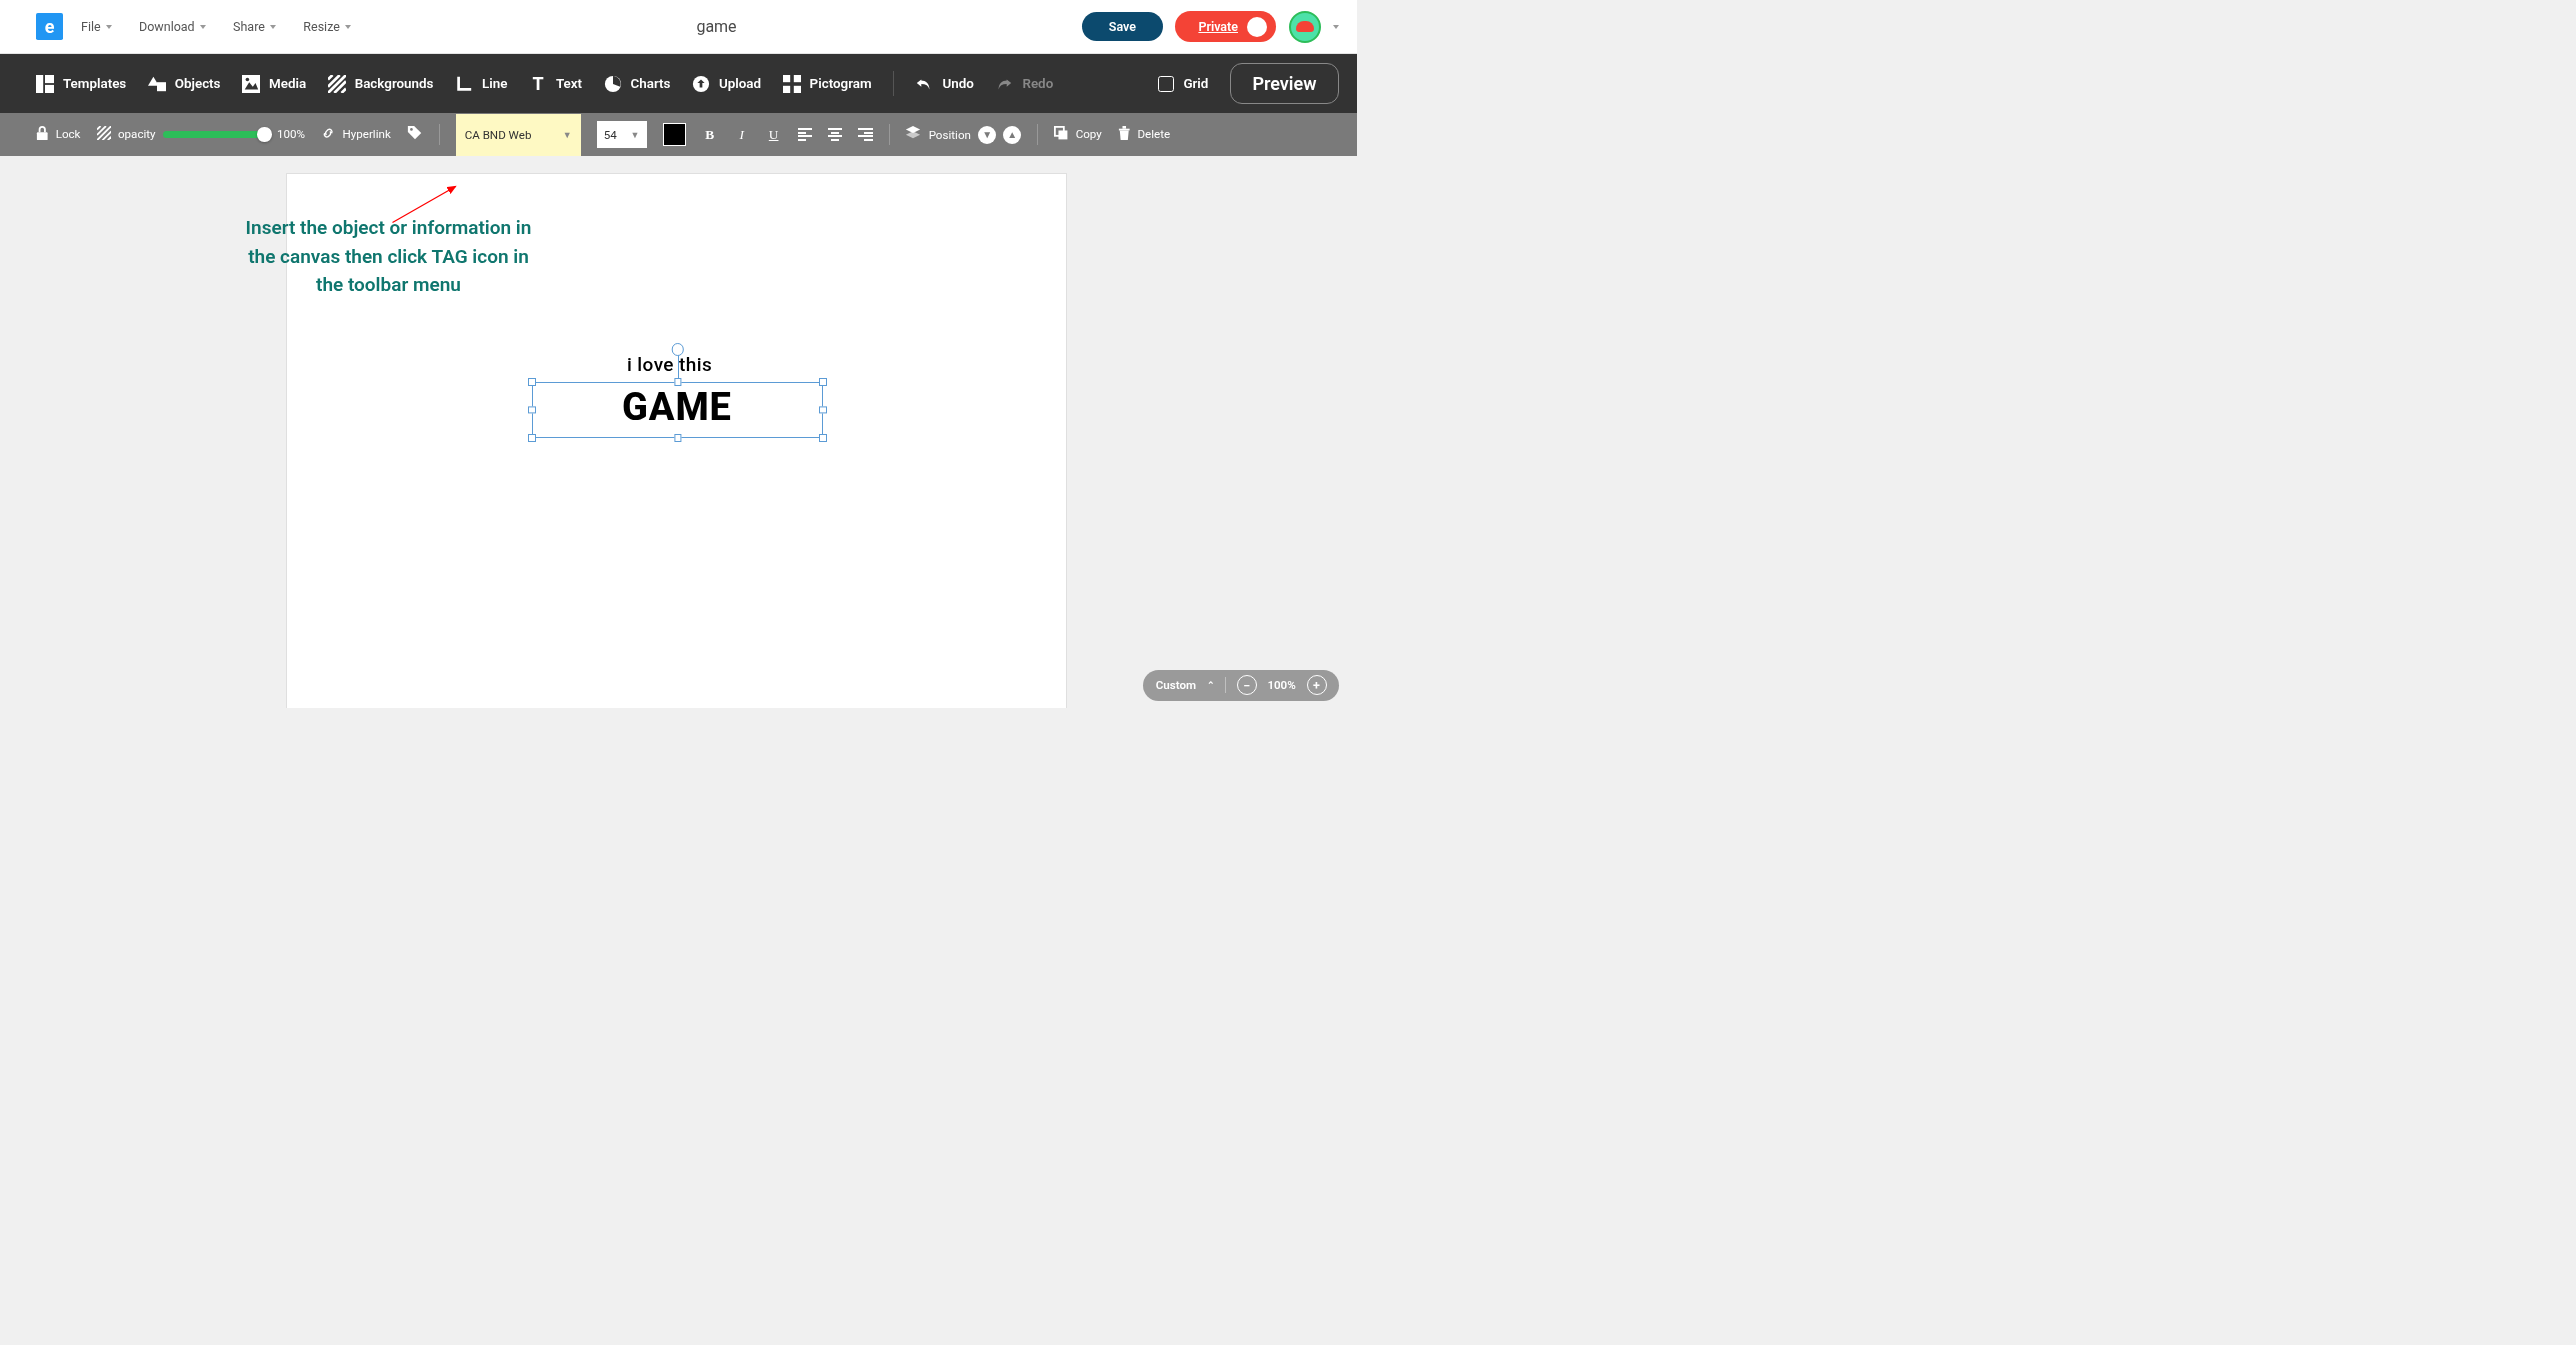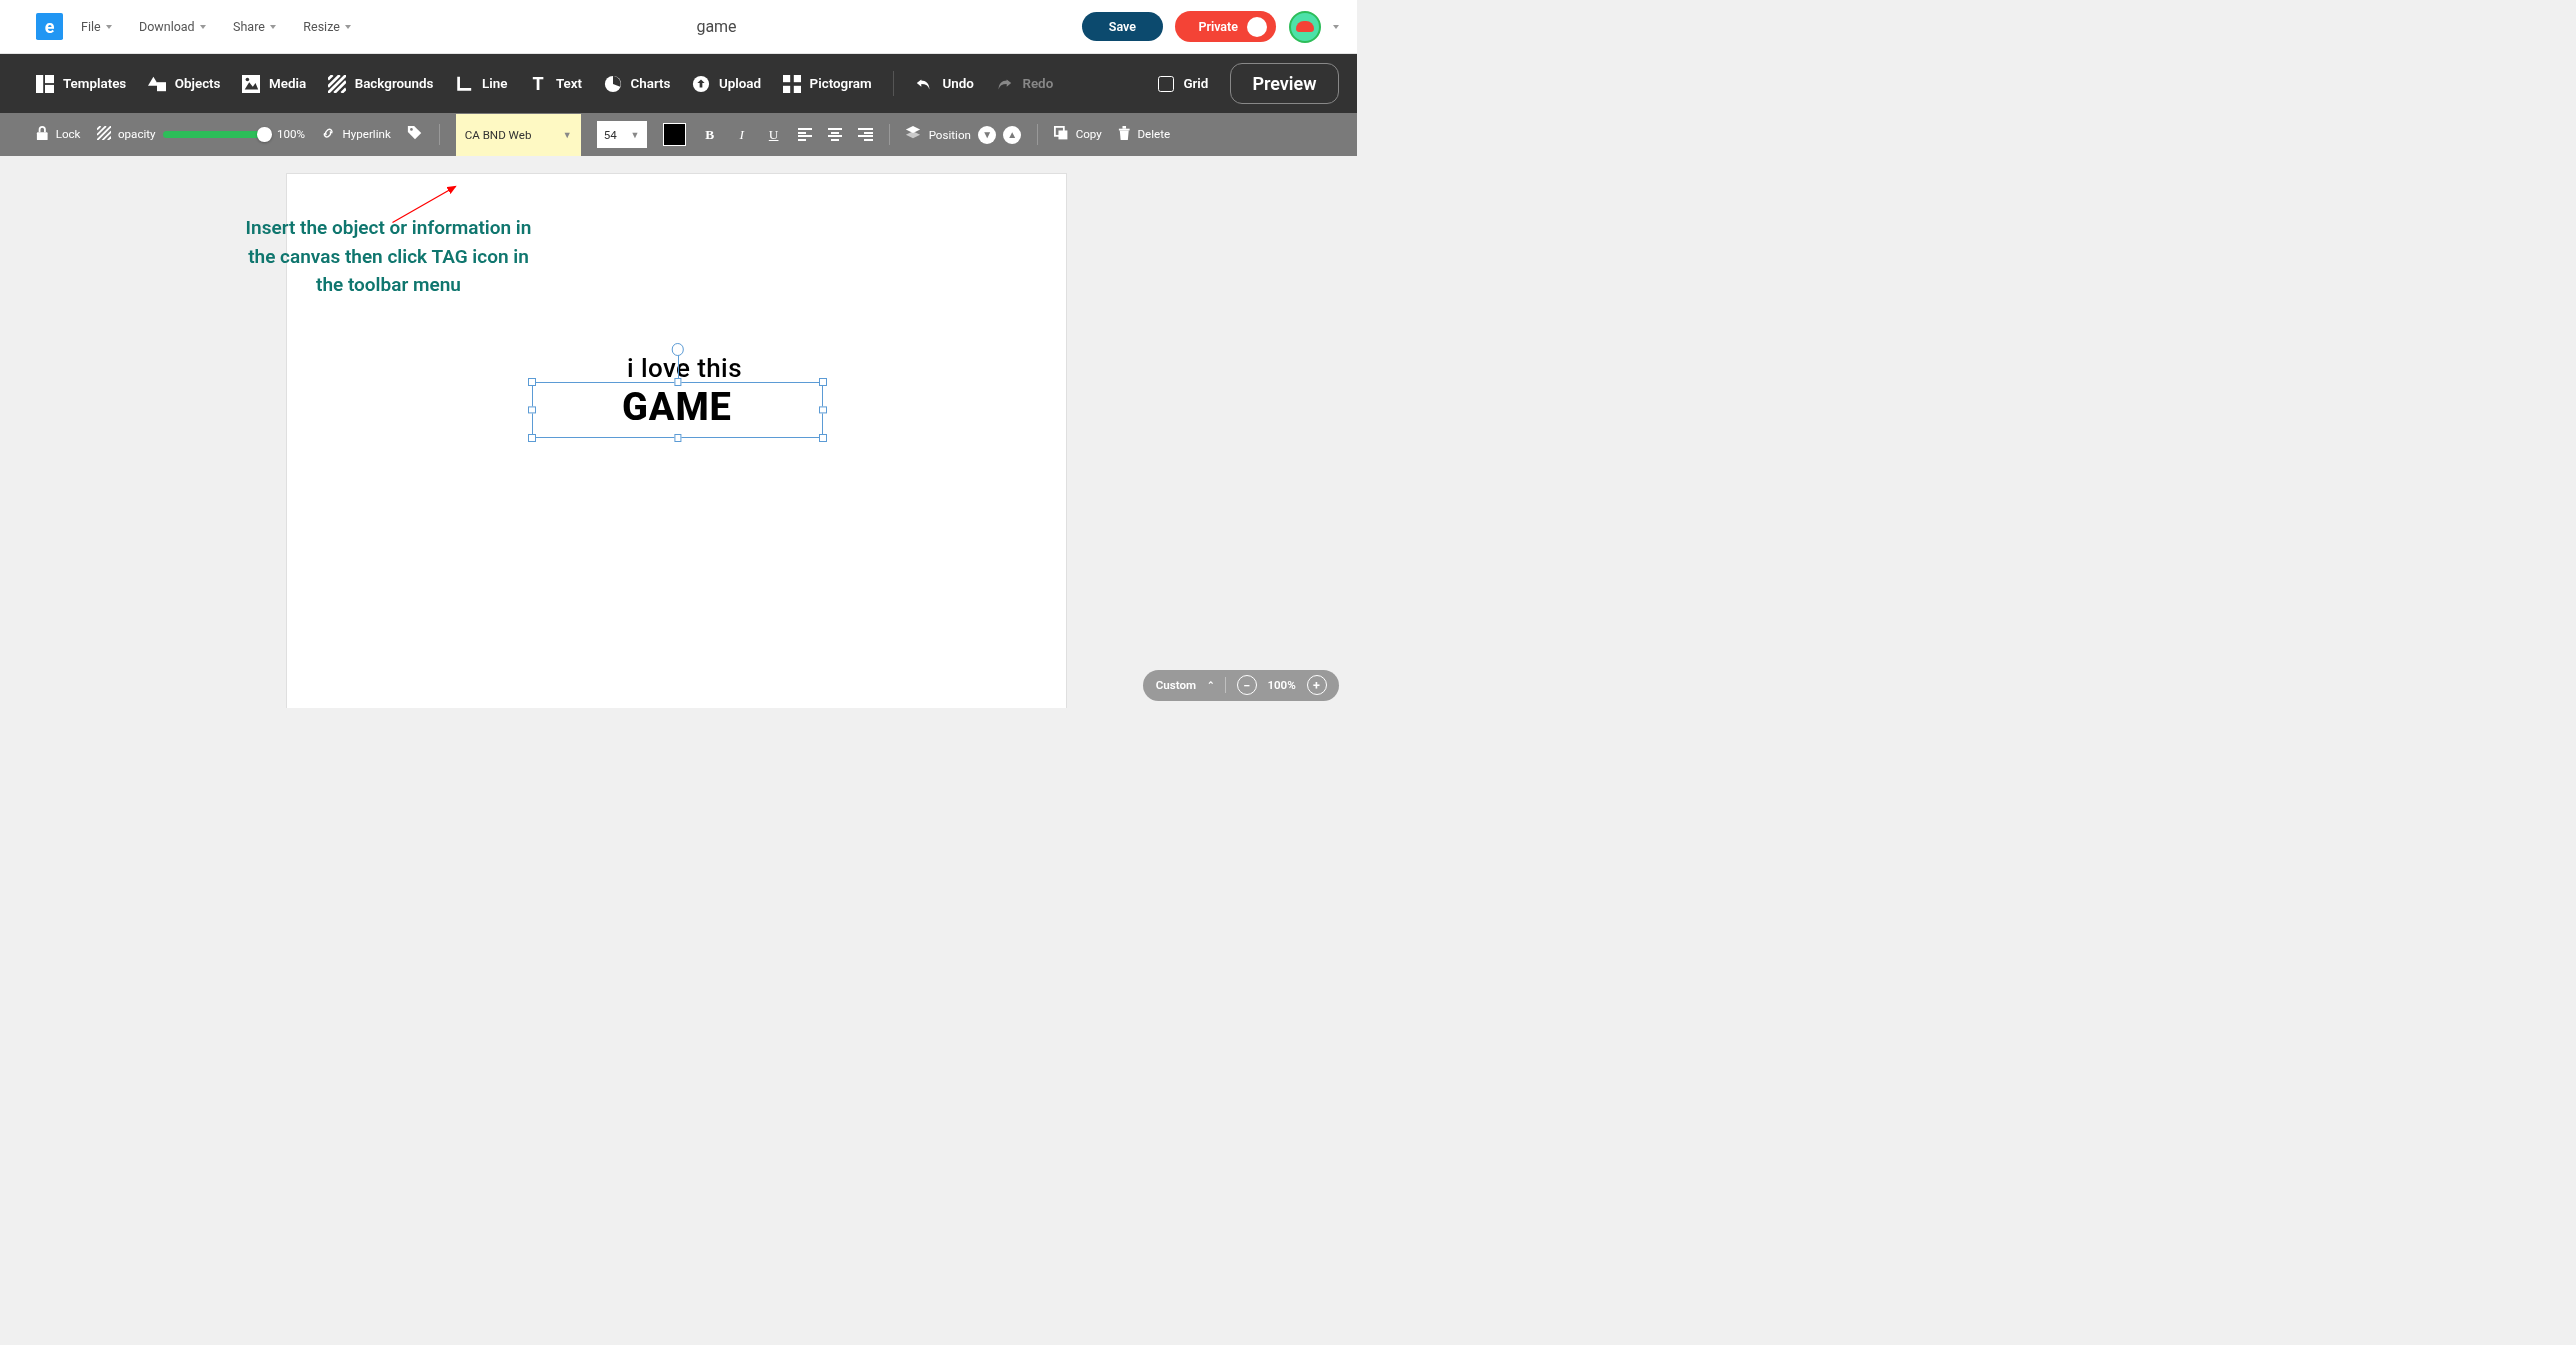--- a/index.html
+++ b/index.html
@@ -8,21 +8,21 @@
 
 .topbar { display: flex; align-items: center; height: 54px; background: #fff; padding: 0 18px 0 36px; border-bottom: 0.9px solid #e5e5e5; }
 .logo { width: 27px; height: 27px; background: #2196f3; color: #fff; display: flex; align-items: center; justify-content: center; font-weight: bold; font-size: 18px; border-radius: 1.8px; margin-right: 18px; }
 .menu { display: flex; gap: 27px; }
 .menu-item { display: flex; align-items: center; gap: 5.4px; color: #555; font-size: 12.5px; cursor: pointer; }
 .caret-down { width: 0; height: 0; border-left: 3.6px solid transparent; border-right: 3.6px solid transparent; border-top: 4.5px solid #999; }
 .title-input { flex: 1; text-align: center; }
 .title-input input { border: none; font-size: 16px; color: #4a4a4a; text-align: center; outline: none; width: 179px; }
 .top-right { display: flex; align-items: center; gap: 12.5px; }
 .btn-save { background: #0c4a6e; color: #fff; border: none; border-radius: 16px; padding: 7.2px 27px; font-size: 12.5px; font-weight: 600; cursor: pointer; }
-.btn-private { background: #f44336; color: #fff; border: none; border-radius: 16px; padding: 5.4px 9px 5.4px 23px; font-size: 12.5px; font-weight: 600; cursor: pointer; display: flex; align-items: center; gap: 9px; }
+.btn-private { background: #f44336; color: #fff; border: none; border-radius: 16px; padding: 5.4px 9px 5.4px 23px; font-size: 12.5px; font-weight: 600; cursor: pointer; display: flex; align-items: center; gap: 9px; text-decoration: underline; }
 .toggle-knob { width: 20px; height: 20px; background: #fff; border-radius: 50%; }
 .avatar { width: 32px; height: 32px; border-radius: 50%; background: #4de1a8; border: 2.7px solid #2dbd59; display: flex; align-items: center; justify-content: center; position: relative; }
 .avatar-inner { width: 18px; height: 10.7px; background: #f44336; border-radius: 9px 9px 3.6px 3.6px; }
 
 
 .toolbar-dark { display: flex; align-items: center; height: 59px; background: #333; padding: 0 18px 0 36px; gap: 21.5px; }
 .tb-item { display: flex; align-items: center; gap: 9px; color: #fff; font-size: 13.4px; font-weight: 600; cursor: pointer; }
 .tb-item.disabled { color: #888; }
 .tb-sep { width: 0.9px; height: 25px; background: #555; }
 .tb-spacer { flex: 1; }
@@ -57,21 +57,21 @@
 
 .rotate-handle { position: absolute; width: 12.5px; height: 12.5px; border: 1.8px solid #5b9bd5; border-radius: 50%; background: #fff; left: 50%; top: -39px; transform: translateX(-50%); }
 .rotate-line { position: absolute; width: 0.9px; height: 27px; background: #5b9bd5; left: 50%; top: -27px; }
 .sel-box { position: absolute; left: 532px; top: 226px; width: 291px; height: 56px; }
 .sel-border { position: absolute; inset: 0; border: 0.9px solid #5b9bd5; }
 .handle { position: absolute; width: 7.2px; height: 7.2px; border: 0.9px solid #5b9bd5; background: #fff; }
 .h-tl { left: -3.6px; top: -3.6px; } .h-tr { right: -3.6px; top: -3.6px; }
 .h-bl { left: -3.6px; bottom: -3.6px; } .h-br { right: -3.6px; bottom: -3.6px; }
 .h-ml { left: -3.6px; top: 50%; transform: translateY(-50%); } .h-mr { right: -3.6px; top: 50%; transform: translateY(-50%); }
 .h-mt { left: 50%; top: -3.6px; transform: translateX(-50%); } .h-mb { left: 50%; bottom: -3.6px; transform: translateX(-50%); }
-.canvas-text1 { position: absolute; left: 627px; top: 197px; color: #000; font-size: 26px; font-weight: 500; letter-spacing: 0.4px; }
+.canvas-text1 { position: absolute; left: 627px; top: 197px; color: #000; font-size: 19px; font-weight: 500; letter-spacing: 0.4px; }
 .canvas-text2 { position: absolute; left: 622px; top: 229px; color: #000; font-size: 38px; font-weight: 800; letter-spacing: 0.9px; }
 
 
 .zoom-bar { position: absolute; right: 18px; bottom: 7.2px; display: flex; align-items: center; gap: 10.7px; background: #9a9a9a; color: #fff; border-radius: 18px; padding: 5.4px 12.5px; font-size: 11.6px; font-weight: 600; }
 .zoom-sep { width: 0.9px; height: 16px; background: #c0c0c0; }
 .zc { width: 20px; height: 20px; border: 1.8px solid #fff; border-radius: 50%; display: flex; align-items: center; justify-content: center; font-size: 12.5px; cursor: pointer; }
 </style>
 </head>
 <body>
 

